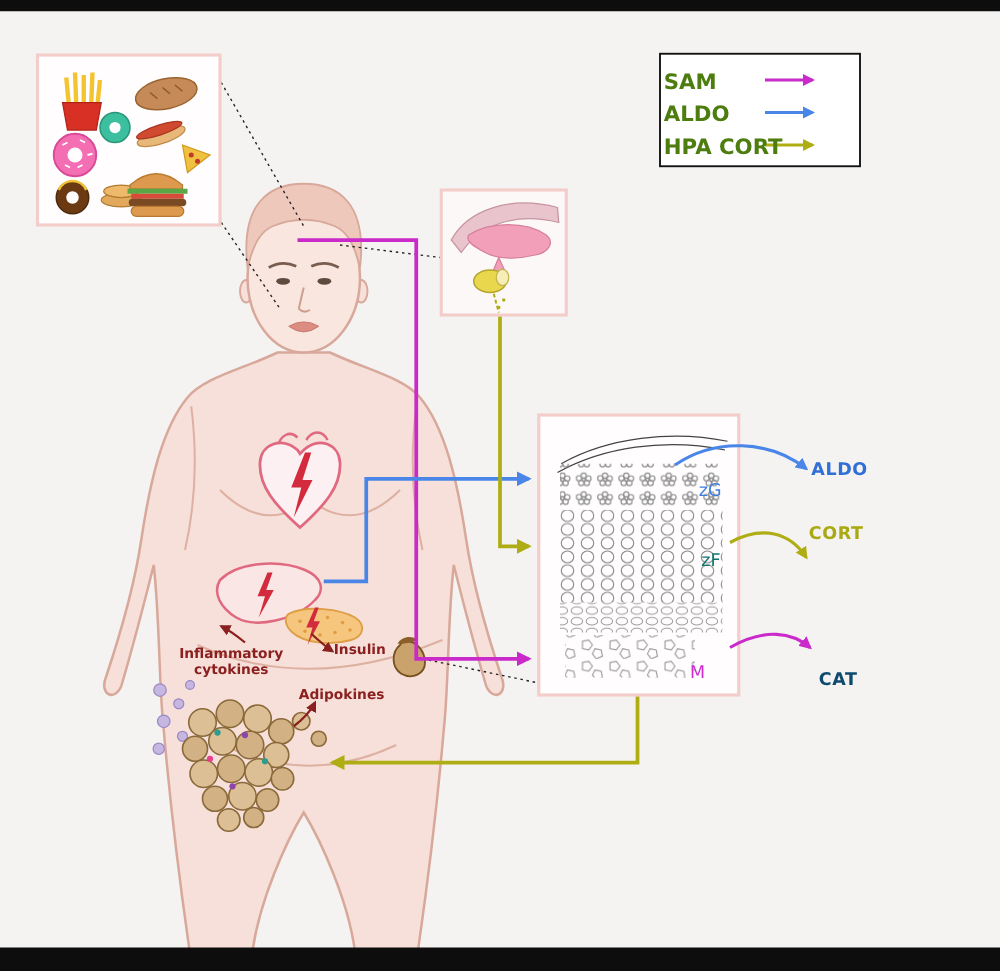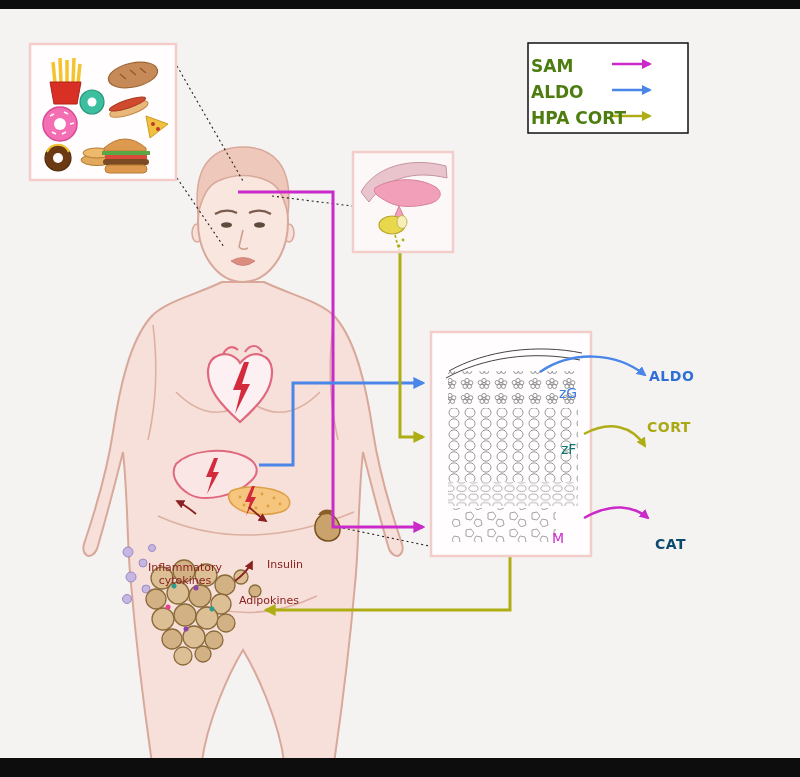--- a/index.html
+++ b/index.html
@@ -7,21 +7,21 @@
     --pink-border:#f2cdc9; --skin:#f6e0d9; --skin-line:#d8a89a; --bg:#f5f3f2;
   }
   html,body{margin:0;padding:0;background:#e8e8e8;}
   .canvas{position:relative;width:800px;height:777px;background:var(--bg);overflow:hidden;
           font-family:"DejaVu Sans","Liberation Sans",sans-serif;}
   .scene{position:absolute;left:0;top:0;}
   .lbl{position:absolute;white-space:nowrap;}
   .legend-label{font-size:17px;font-weight:bold;color:#4d7c0f;width:80px;}
   .zone-label{font-size:14px;}
   .hormone-label{font-size:14px;font-weight:bold;letter-spacing:.5px;}
-  .anno{font-size:11px;font-weight:normal;color:var(--darkred);text-align:center;line-height:1.2;margin-top:45px;}
+  .anno{font-size:11px;font-weight:bold;color:var(--darkred);text-align:center;line-height:1.2;}
   .anno-block{position:absolute;width:92px;text-align:center;}
 </style>
 </head>
 <body>
 
 <div class="canvas">
 
 <svg class="scene" width="800" height="777" viewBox="0 0 800 777">
   <defs>
     <marker id="mk-mag" viewBox="0 0 10 10" refX="8" refY="5" markerWidth="4" markerHeight="4" orient="auto">

